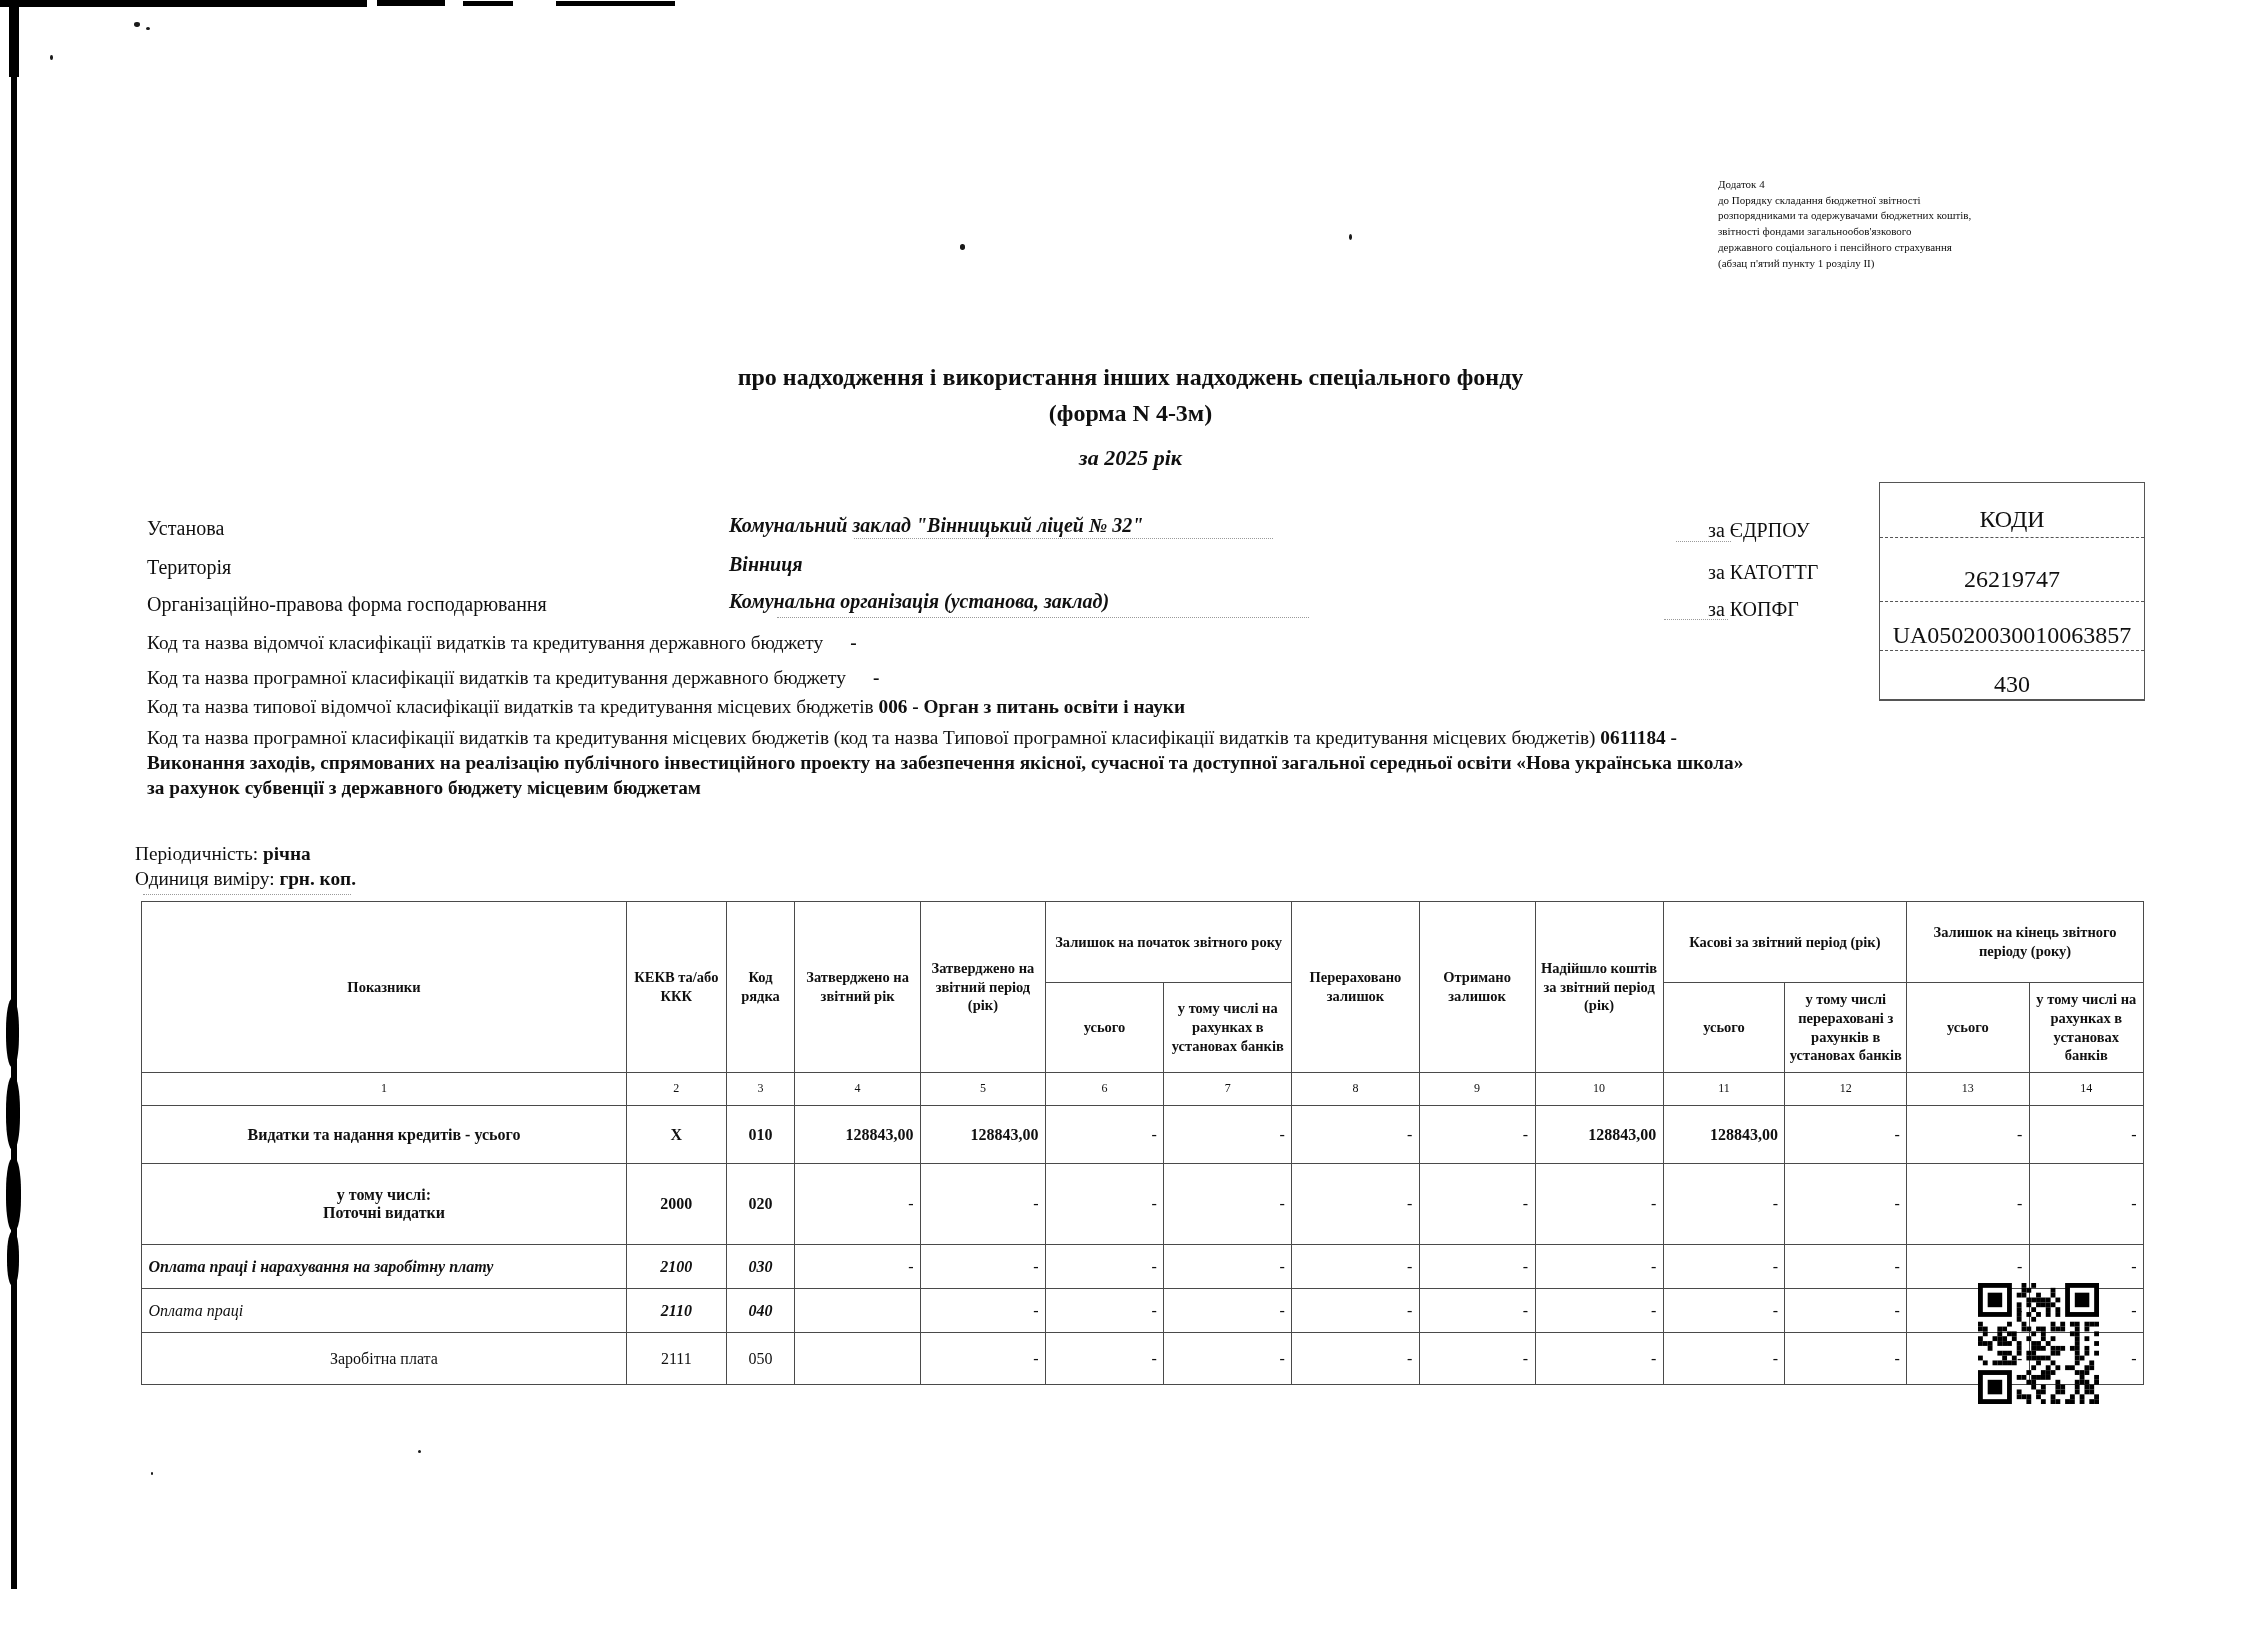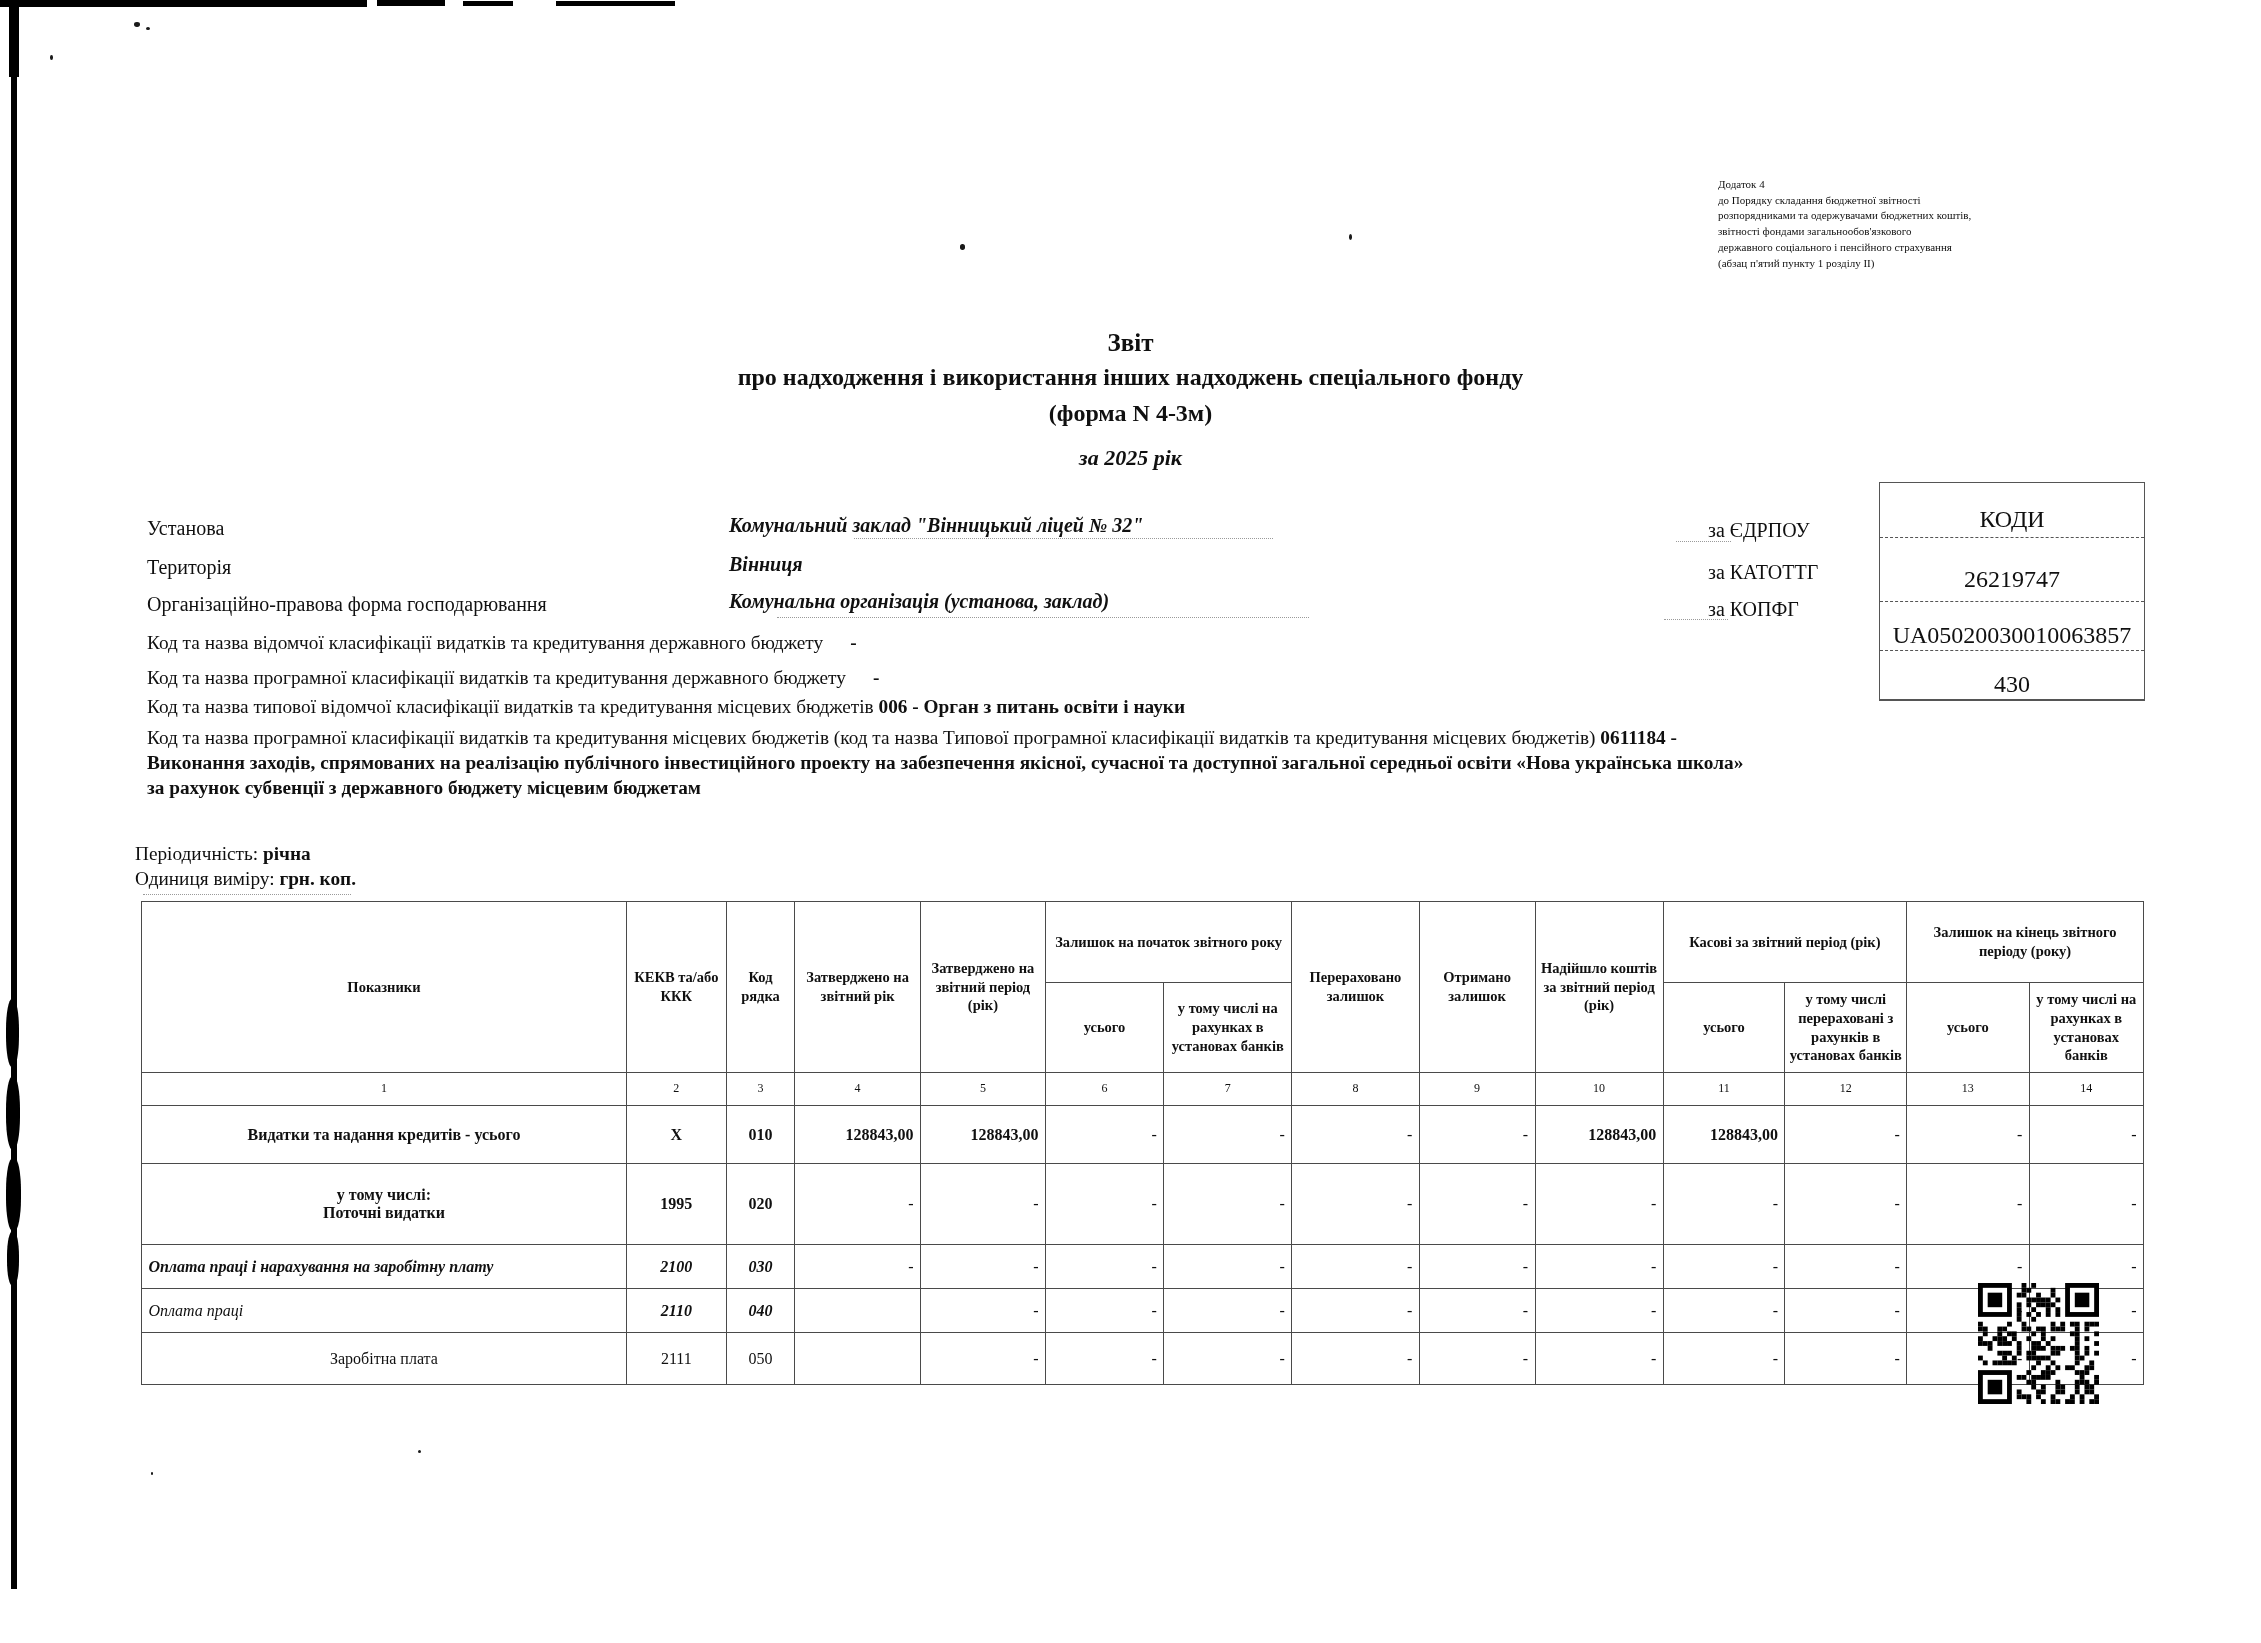--- a/index.html
+++ b/index.html
@@ -95,21 +95,20 @@
 
   <div id="appendix-note" class="abs">
     <div>Додаток 4</div>
     <div>до Порядку складання бюджетної звітності</div>
     <div>розпорядниками та одержувачами бюджетних коштів,</div>
     <div>звітності фондами загальнообов'язкового</div>
     <div>державного соціального і пенсійного страхування</div>
     <div>(абзац п'ятий пункту 1 розділу II)</div>
   </div>
 
-  <div id="title-1" class="abs title-line">Звіт</div>
   <div id="title-2" class="abs title-line">про надходження і використання інших надходжень спеціального фонду</div>
   <div id="title-3" class="abs title-line">(форма N 4-3м)</div>
   <div id="title-4" class="abs title-line">за 2025 рік</div>
 
   <div class="abs info-label" style="top:517px;">Установа</div>
   <div class="abs info-value" style="top:514px;">Комунальний заклад "Вінницький ліцей № 32"</div>
   <div class="abs code-label" style="top:519px;">за ЄДРПОУ</div>
 
   <div class="abs info-label" style="top:556px;">Територія</div>
   <div class="abs info-value" style="top:553px;">Вінниця</div>
@@ -218,21 +217,21 @@
           <td class="c-val">-</td>
           <td class="c-val num-b">128843,00</td>
           <td class="c-val num-b">128843,00</td>
           <td class="c-val">-</td>
           <td class="c-val">-</td>
           <td class="c-val">-</td>
         </tr>
         <tr style="height: 81px;">
           <td class="c-name b-c2">у тому числі:
 Поточні  видатки</td>
-          <td class="c-code bold">1995</td>
+          <td class="c-code bold">2000</td>
           <td class="c-code bold">020</td>
           <td class="c-val">-</td>
           <td class="c-val">-</td>
           <td class="c-val">-</td>
           <td class="c-val">-</td>
           <td class="c-val">-</td>
           <td class="c-val">-</td>
           <td class="c-val">-</td>
           <td class="c-val">-</td>
           <td class="c-val">-</td>

